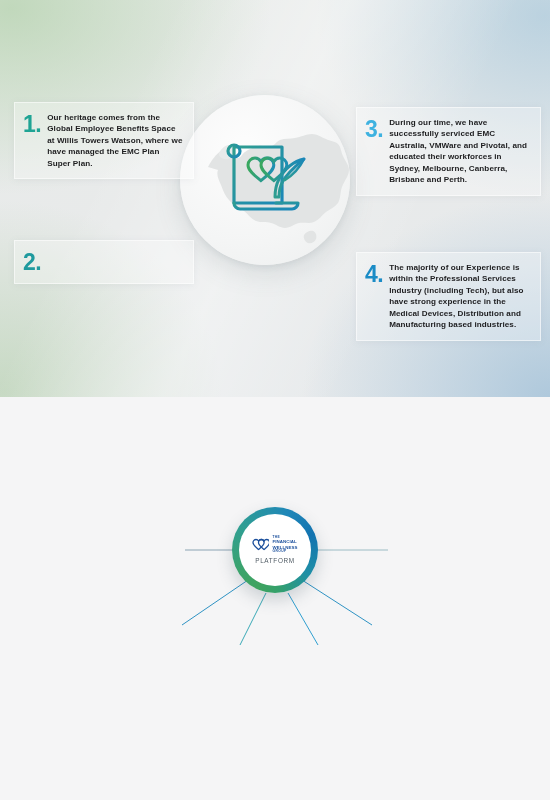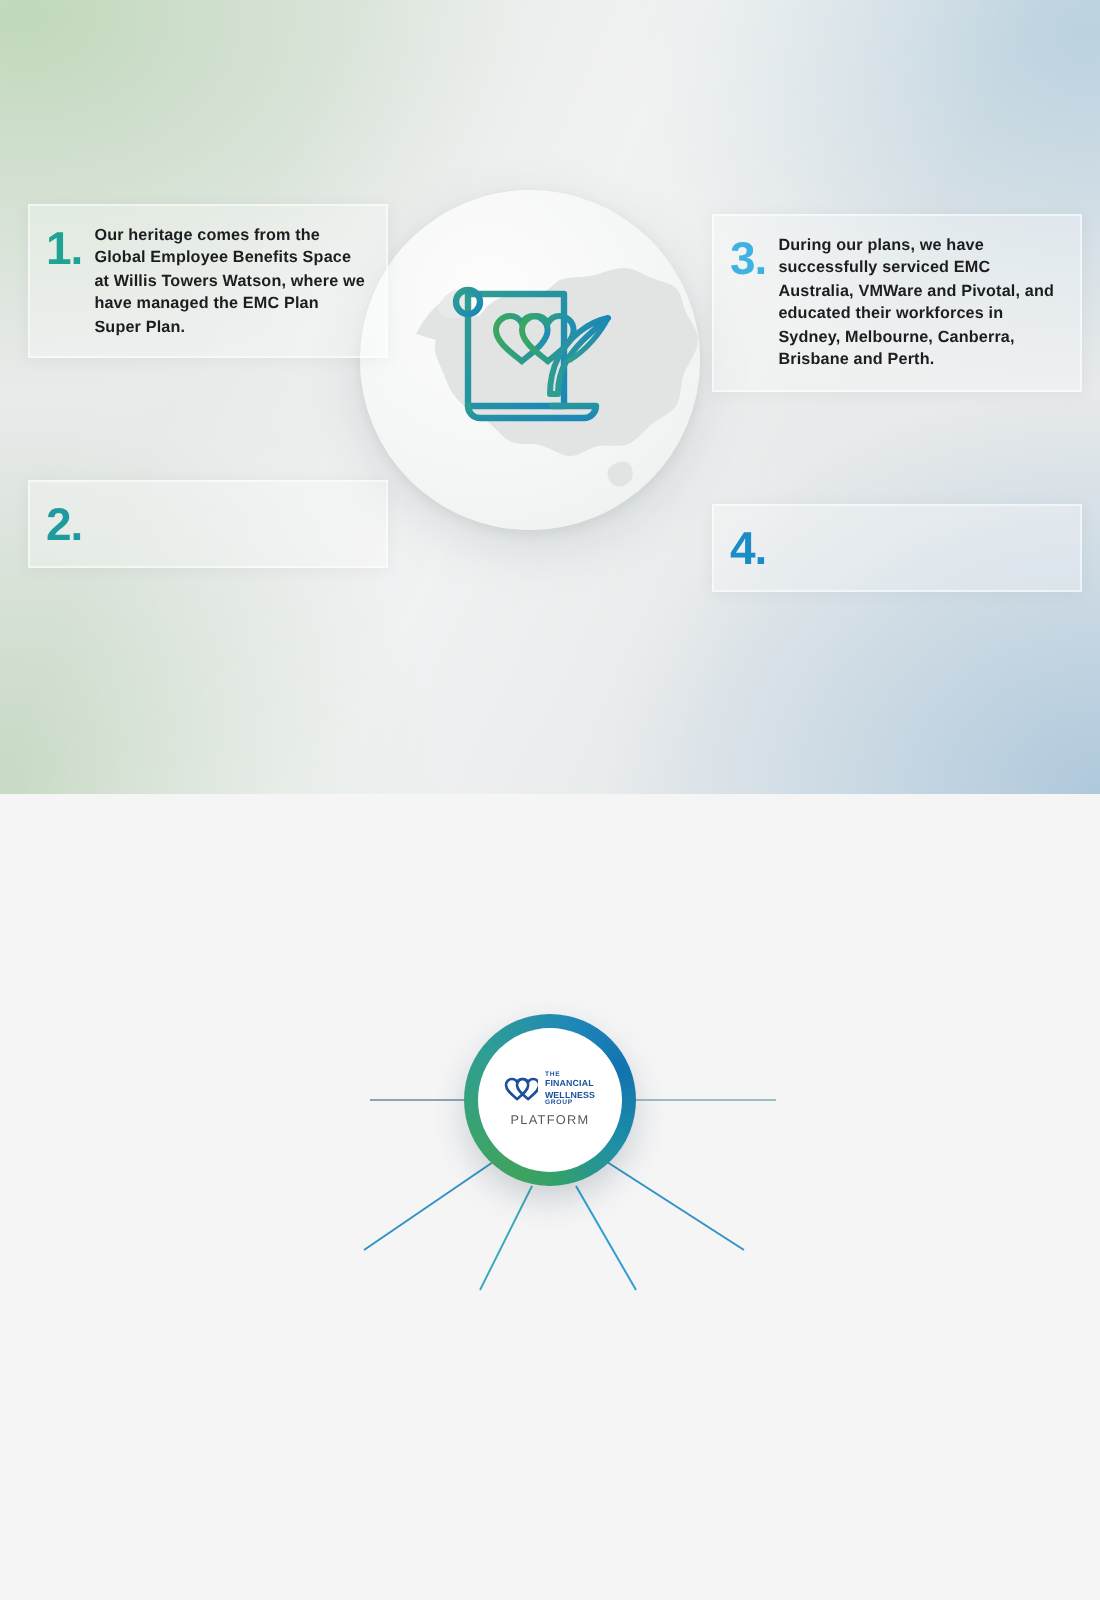--- a/index.html
+++ b/index.html
@@ -146,25 +146,26 @@
     <span class="num" style="color:#1fa494">1.</span>
     <span class="txt">Our heritage comes from the Global Employee Benefits Space at Willis Towers Watson, where we have managed the EMC Plan Super Plan.</span>
   </div>
 
   <div class="fact" id="fact-2">
     <span class="num" style="color:#1f9a9e">2.</span>
   </div>
 
   <div class="fact" id="fact-3">
     <span class="num" style="color:#3eb2e0">3.</span>
-    <span class="txt">During our plans, we have successfully serviced EMC Australia, VMWare and Pivotal, and educated their workforces in Sydney, Melbourne, Canberra, Brisbane and Perth.</span>
+    <span class="txt">During our time, we have successfully serviced EMC Australia, VMWare and Pivotal, and educated their workforces in Sydney, Melbourne, Canberra, Brisbane and Perth.</span>
   </div>
 
   <div class="fact" id="fact-4">
     <span class="num" style="color:#1b8cc6">4.</span>
+    <span class="txt">The majority of our Experience is within the Professional Services Industry (including Tech), but also have strong experience in the Medical Devices, Distribution and Manufacturing based industries.</span>
   </div>
 </div>
 
 <div class="bottom-panel">
   <svg class="lines" width="550" height="403" viewBox="0 0 550 403">
     <g stroke-width="1" fill="none">
       <line x1="185" y1="153" x2="232" y2="153" stroke="#8ba4b3"></line>
       <line x1="318" y1="153" x2="388" y2="153" stroke="#9cbcc4"></line>
       <line x1="248" y1="183" x2="182" y2="228" stroke="#2f93c4"></line>
       <line x1="302" y1="183" x2="372" y2="228" stroke="#2f93c4"></line>

